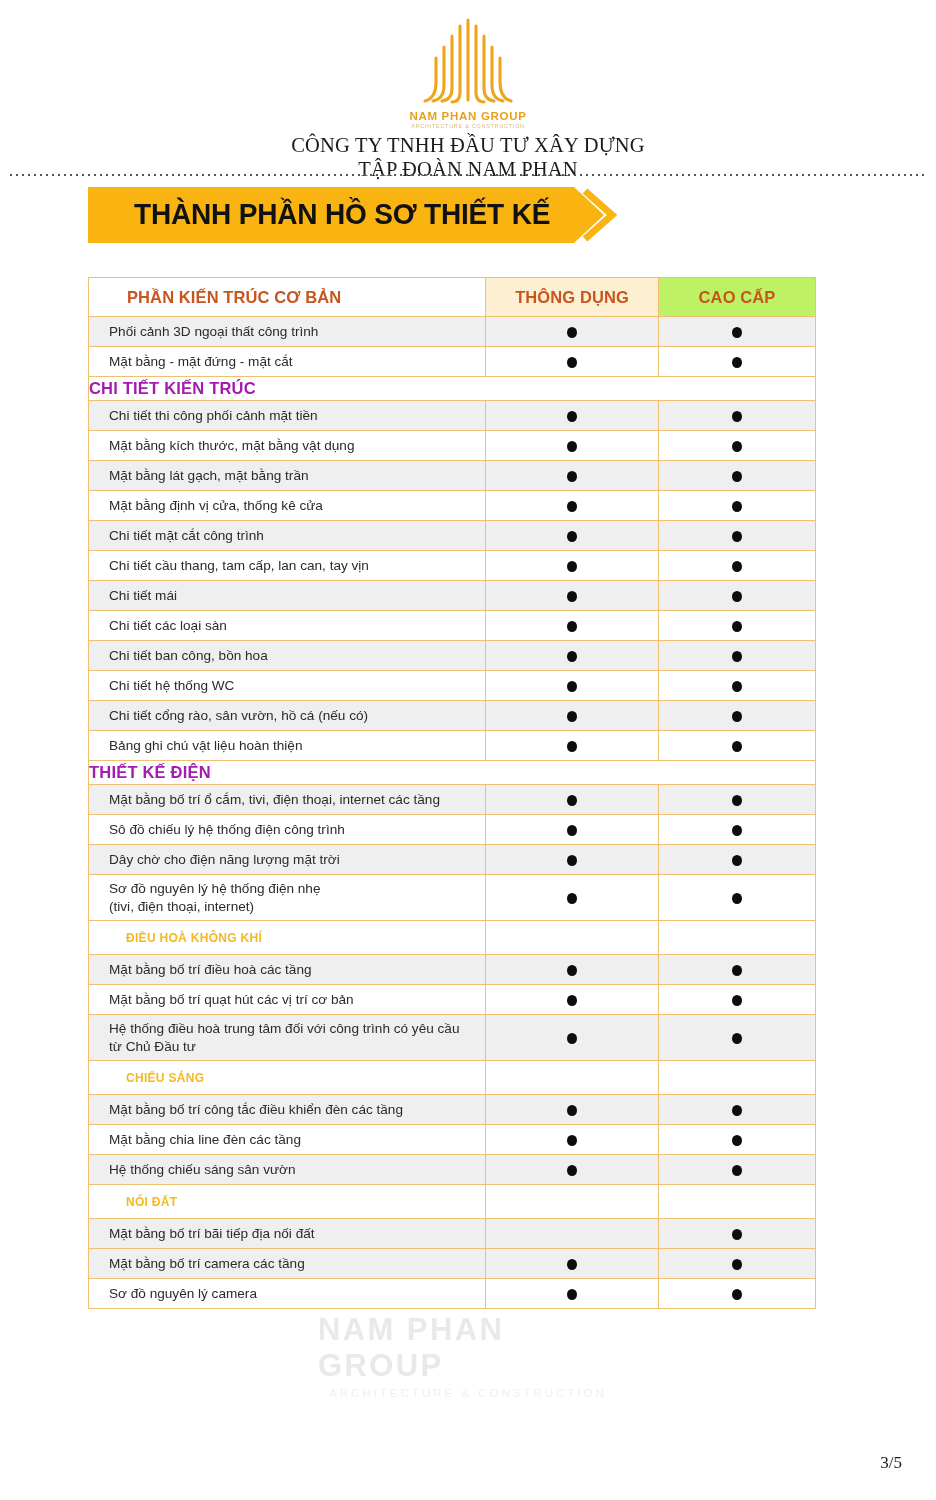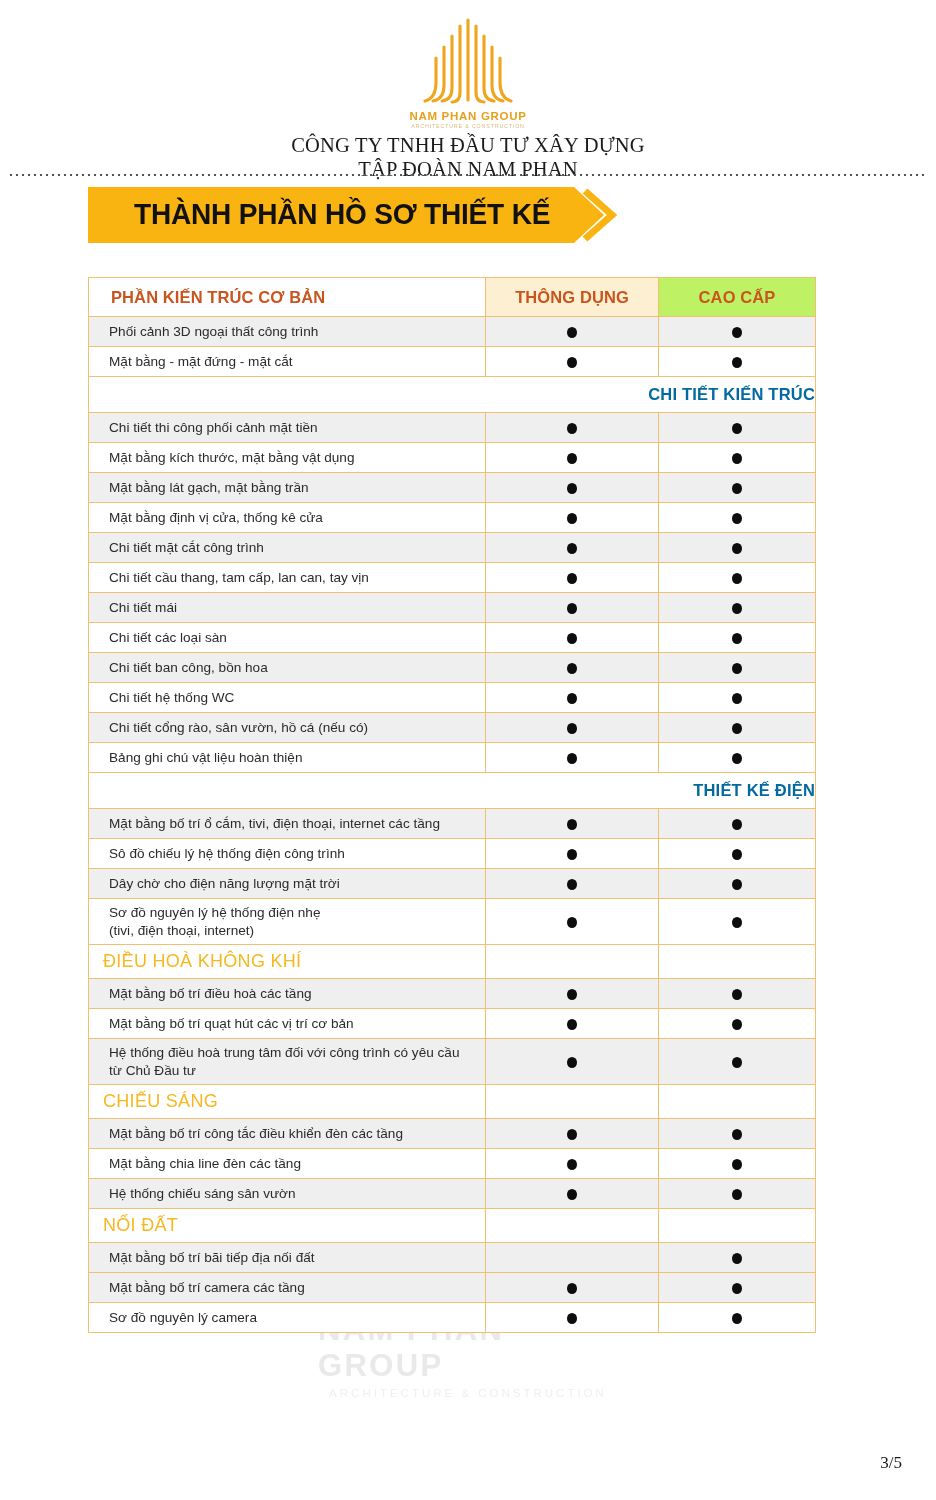--- a/index.html
+++ b/index.html
@@ -166,52 +166,52 @@
     height: 39px;
     font-size: 16.5px;
     font-weight: bold;
     color: #C9551E;
     letter-spacing: 0.1px;
     font-family: "Liberation Sans", sans-serif;
   }
   th.h-name {
     background: #ffffff;
     text-align: left;
-    padding-left: 22px;
+    padding-left: 38px;
     font-size: 16.8px;
   }
   th.h-std {
     background: #FDF0D2;
     text-align: center;
   }
   th.h-prem {
     background: #bef264;
     text-align: center;
   }
 
   
   tr.section-row td {
-    height: 36px;
+    height: 24px;
     background: #ffffff;
-    text-align: right;
+    text-align: left;
     font-size: 16.5px;
     font-weight: bold;
-    color: #0369a1;
+    color: #a21caf;
     letter-spacing: 0.2px;
     font-family: "Liberation Sans", sans-serif;
   }
 
   
   tr.subsection-row td.sub-label {
     height: 34px;
     background: #ffffff;
     text-align: left;
-    padding-left: 14px;
-    font-size: 18px;
-    font-weight: normal;
+    padding-left: 37px;
+    font-size: 12px;
+    font-weight: bold;
     color: #F5B820;
     letter-spacing: 0.3px;
     font-family: "Liberation Sans", sans-serif;
   }
   tr.subsection-row td.blank { background: #ffffff; }
 
   
   tr.data-row td {
     height: 30px;
     font-size: 13.6px;

